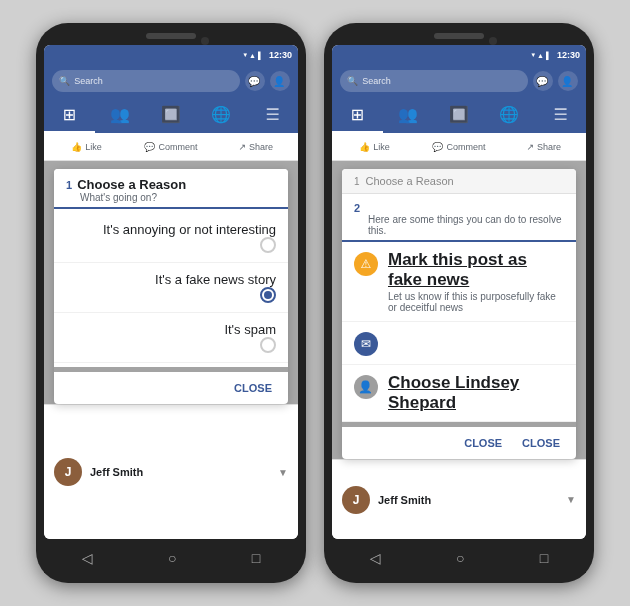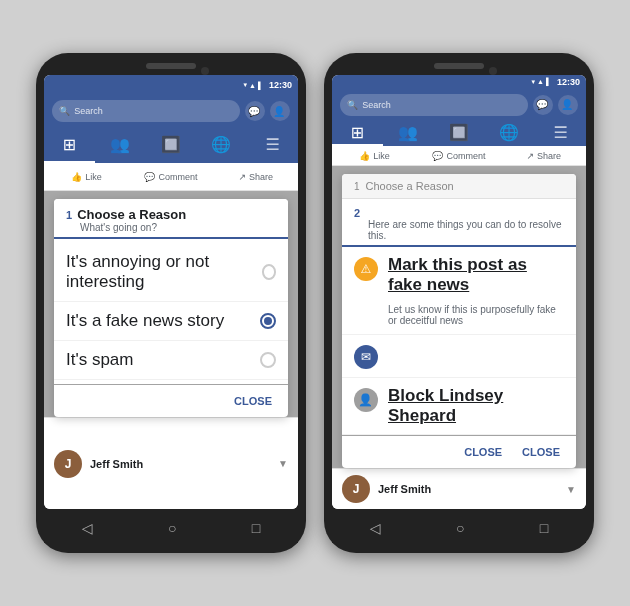--- a/index.html
+++ b/index.html
@@ -9,21 +9,21 @@
       height: 606px;
       display: flex;
       align-items: center;
       justify-content: center;
       gap: 18px;
       font-family: 'Helvetica Neue', Arial, sans-serif;
     }
 
     .phone {
       width: 270px;
-      height: 500px;
+      height: 560px;
       background: #222;
       border-radius: 32px;
       padding: 10px 8px;
       display: flex;
       flex-direction: column;
       align-items: center;
       box-shadow: 0 4px 18px rgba(0,0,0,0.45);
       position: relative;
     }
 
@@ -196,26 +196,27 @@
       font-size: 10px;
       color: #606770;
       margin-left: 14px;
     }
 
     .radio-list {
       padding: 4px 0;
     }
     .radio-item {
       display: flex;
-      align-items: center;
+      align-items: flex-end;
       justify-content: space-between;
       padding: 9px 12px;
       border-bottom: 1px solid #f0f0f0;
-      font-size: 17px;
+      font-size: 13px;
       color: #1c1e21;
+      flex-direction: column;
     }
     .radio-circle {
       width: 16px;
       height: 16px;
       border-radius: 50%;
       border: 2px solid #ccc;
       background: white;
       display: flex;
       align-items: center;
       justify-content: center;
@@ -230,21 +231,21 @@
       height: 8px;
       border-radius: 50%;
       background: #3b5998;
     }
 
     .modal-footer {
       display: flex;
       justify-content: flex-end;
       padding: 8px 12px;
       gap: 12px;
-      border-top: 1px solid #a3a3a3;
+      border-top: 5px solid #a3a3a3;
     }
     .modal-btn {
       font-size: 11px;
       font-weight: bold;
       color: #3b5998;
       background: none;
       border: none;
       cursor: pointer;
       padding: 2px 4px;
     }
@@ -325,21 +326,21 @@
     .action-icon.block { background: #9e9e9e; color: white; }
     .action-text-title {
       font-size: 17px;
       font-weight: bold;
       color: #1c1e21;
       text-decoration: underline;
     }
     .action-text-desc {
       font-size: 10px;
       color: #606770;
-      margin-top: 9px;
+      margin-top: 1px;
     }
 
     .step2-header {
       padding: 6px 12px;
       background: #f5f5f5;
       border-bottom: 1px solid #e0e0e0;
       display: flex;
       align-items: center;
       gap: 6px;
     }
@@ -525,21 +526,21 @@
           <div class="action-item">
             <div class="action-icon msg">
               <span>✉</span>
             </div>
           </div>
           <div class="action-item">
             <div class="action-icon block">
               <span>👤</span>
             </div>
             <div>
-              <div class="action-text-title">Block Lindsey Shepard</div>
+              <div class="action-text-title">Choose Lindsey Shepard</div>
             </div>
           </div>
         </div>
 
         <div class="modal-footer">
           <button class="modal-btn">CLOSE</button>
           <button class="modal-btn">CLOSE</button>
         </div>
       </div>
     </div>

